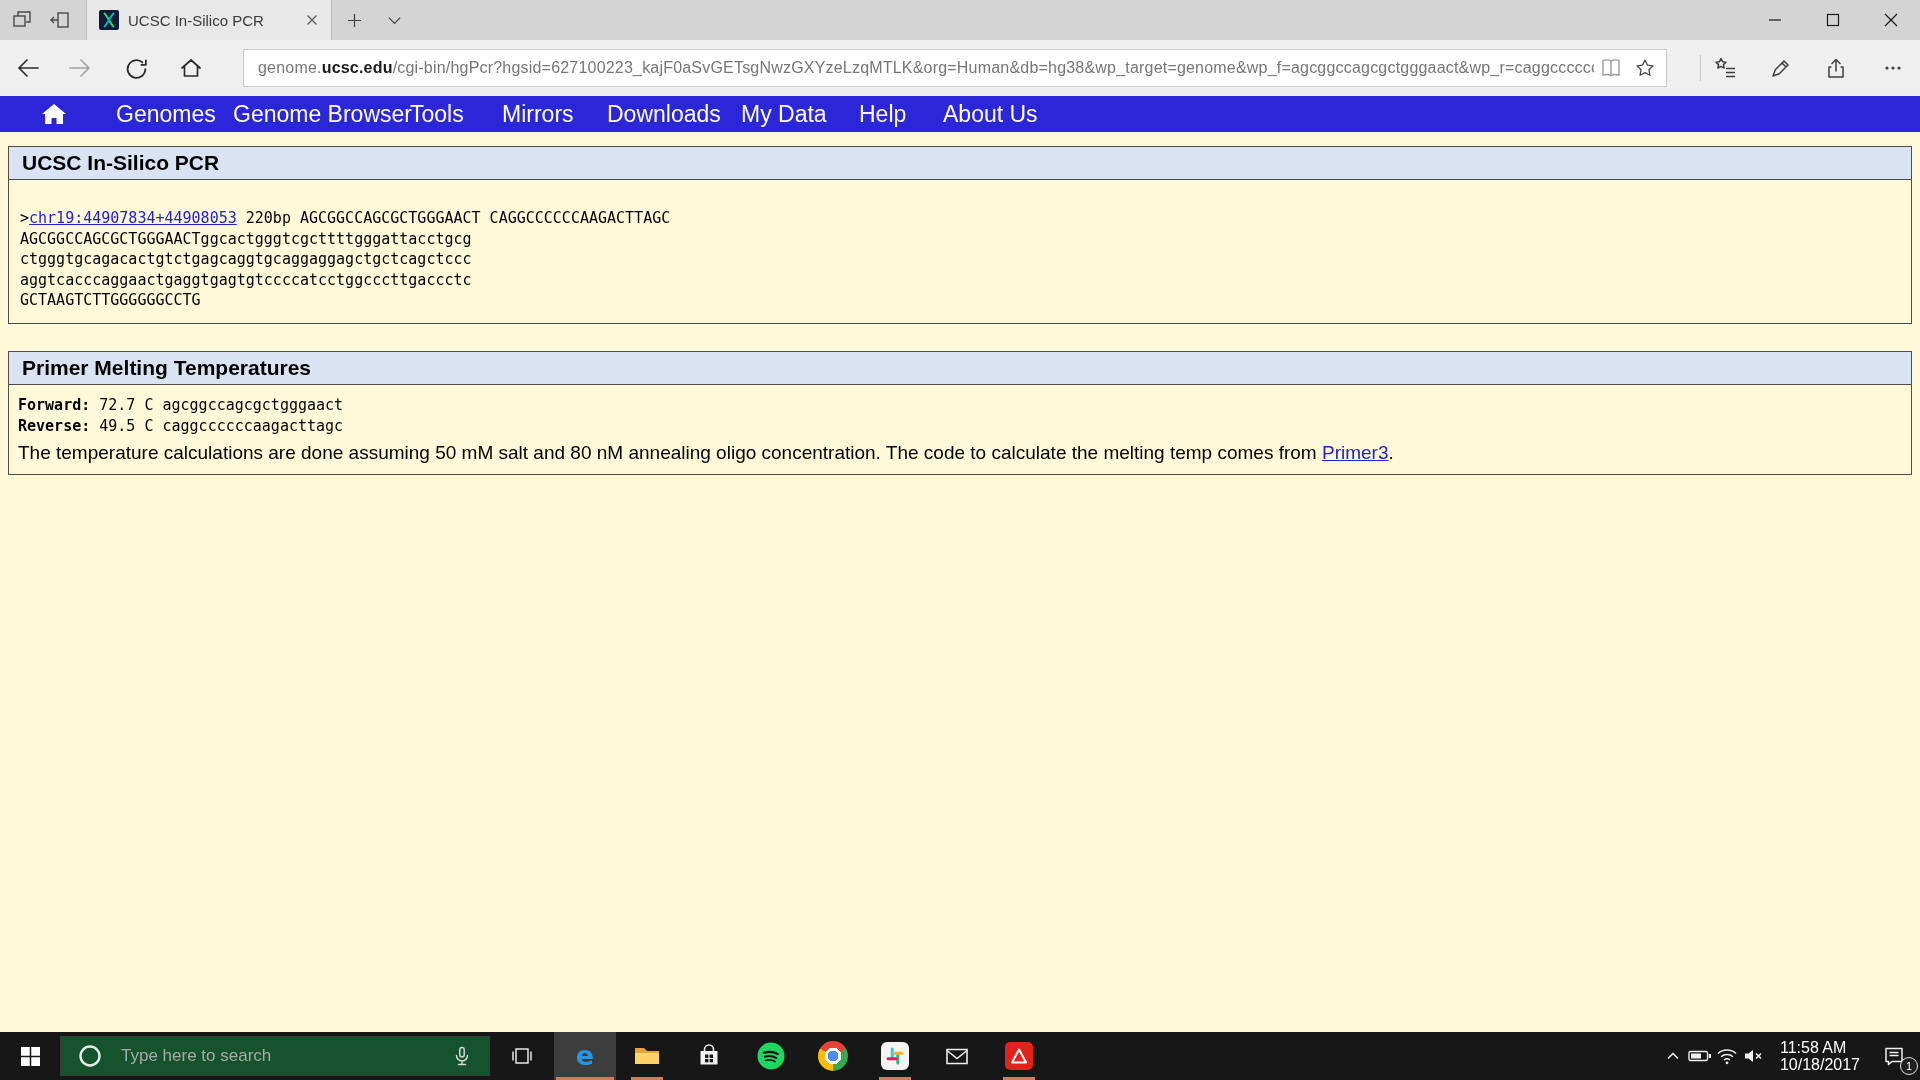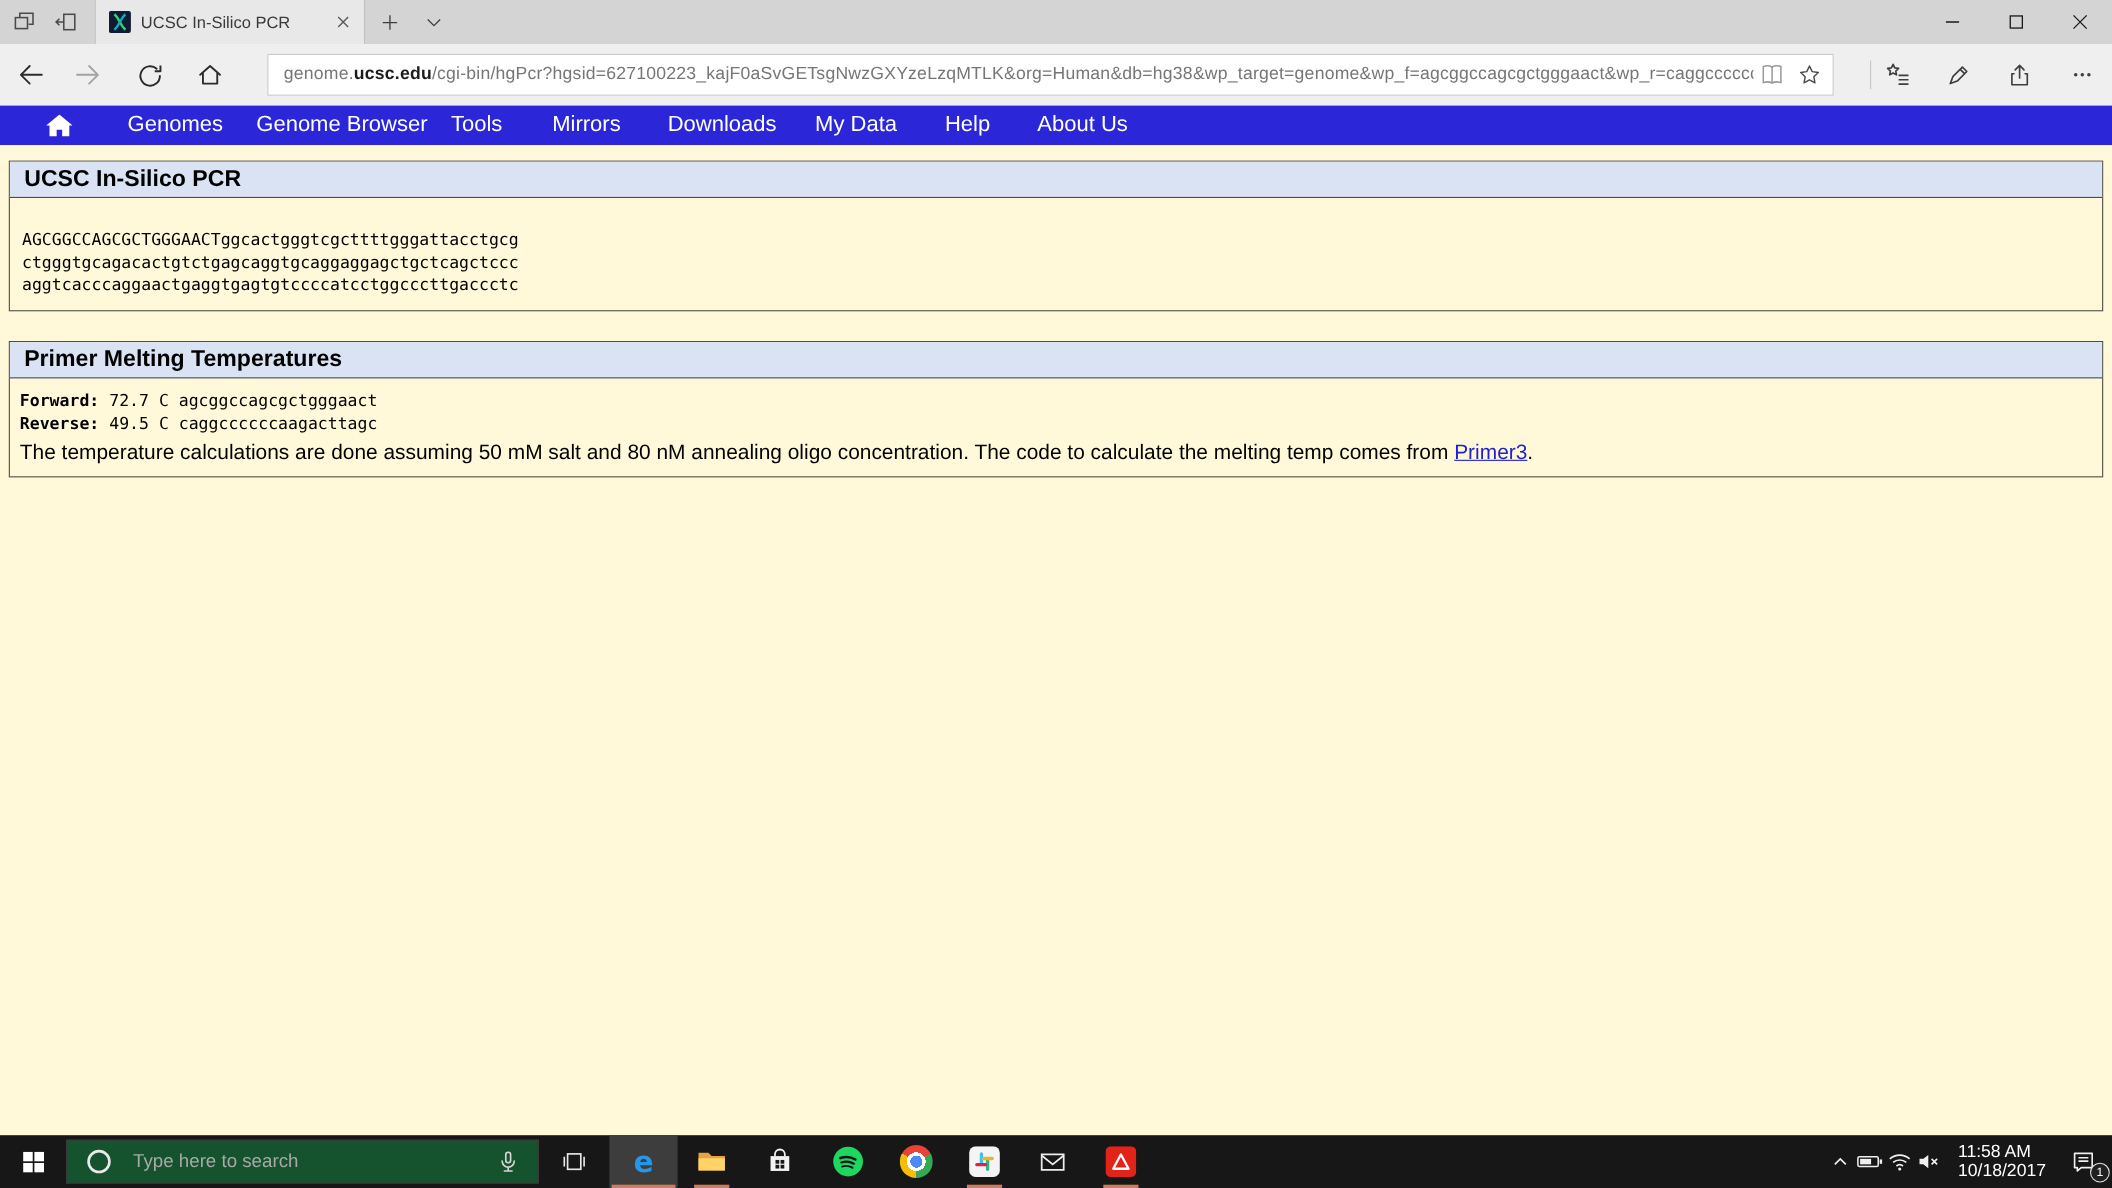--- a/index.html
+++ b/index.html
@@ -30,21 +30,21 @@
   .url-text { flex:1; font-size:16px; color:#767676; white-space:nowrap; overflow:hidden; letter-spacing:.2px; }
   .url-domain { color:#1B1B1B; font-weight:bold;margin-top:20px; }
   .urlbar-icon { width:34px; height:36px; flex:none; display:flex; align-items:center; justify-content:center; cursor:pointer; }
   .addr-divider { position:absolute; left:1700px; top:15px; width:1px; height:26px; background:#C6C6C6; }
   .addr-right-btn { position:absolute; top:8px; width:46px; height:40px; display:flex; align-items:center; justify-content:center; cursor:pointer; }
   #btn-hub { left:1703px; } #btn-pen { left:1758px; } #btn-share { left:1813px; } #btn-more { left:1870px; }
 
   
   .bluenav { position:relative; height:36px; background:#2B27D8; }
   .nav-home { position:absolute; left:42px; top:8px; cursor:pointer; }
-  .nav-item { position:absolute; top:50%; transform:translateY(-50%); color:#FFFFFF; font-size:20px; white-space:nowrap; cursor:pointer; }
+  .nav-item { position:absolute; top:50%; transform:translateY(-50%); color:#FFFFFF; font-size:23px; white-space:nowrap; cursor:pointer; }
   .n1{left:116px} .n2{left:233px} .n3{left:410px} .n4{left:502px} .n5{left:607px} .n6{left:741px} .n7{left:859px} .n8{left:943px}
 
   
   .page { position:absolute; top:132px; bottom:48px; left:0; right:0; background:#FFF9D9; overflow:hidden; }
   .secbox { margin:14px 8px 0; border:1px solid #4E4E48; }
   #tm-box { margin-top:27px; }
   .sec-header { background:#D9E3F3; border-bottom:1px solid #4E4E48; font-size:21px; font-weight:bold;
                 color:#000; padding:3px 0 3px 13px; line-height:26px; }
   .seq-body { padding:28px 0 12px 11px; font-family:"DejaVu Sans Mono","Liberation Mono",monospace;
               font-size:15px; line-height:20.5px; color:#000; }
@@ -228,23 +228,25 @@
   <span class="nav-item n6">My Data</span>
   <span class="nav-item n7">Help</span>
   <span class="nav-item n8">About Us</span>
 </div>
 
 <div class="page">
 
   <div class="secbox" id="pcr-box">
     <div class="sec-header">UCSC In-Silico PCR</div>
     <div class="seq-body">
+      <div class="seq-head"><span>&gt;</span><a class="seqlink" href="#">chr19:44907834+44908053</a><span> 220bp AGCGGCCAGCGCTGGGAACT CAGGCCCCCCAAGACTTAGC</span></div>
       <div class="seq-line">AGCGGCCAGCGCTGGGAACTggcactgggtcgcttttgggattacctgcg</div>
       <div class="seq-line">ctgggtgcagacactgtctgagcaggtgcaggaggagctgctcagctccc</div>
       <div class="seq-line">aggtcacccaggaactgaggtgagtgtccccatcctggcccttgaccctc</div>
+      <div class="seq-line">GCTAAGTCTTGGGGGGCCTG</div>
     </div>
   </div>
 
   <div class="secbox" id="tm-box">
     <div class="sec-header">Primer Melting Temperatures</div>
     <div class="tm-body">
       <div class="tm-row"><b>Forward:</b><span> 72.7 C agcggccagcgctgggaact</span></div>
       <div class="tm-row"><b>Reverse:</b><span> 49.5 C caggccccccaagacttagc</span></div>
       <div class="tm-note"><span>The temperature calculations are done assuming 50 mM salt and 80 nM annealing oligo concentration. The code to calculate the melting temp comes from </span><a href="#">Primer3</a><span>.</span></div>
     </div>

